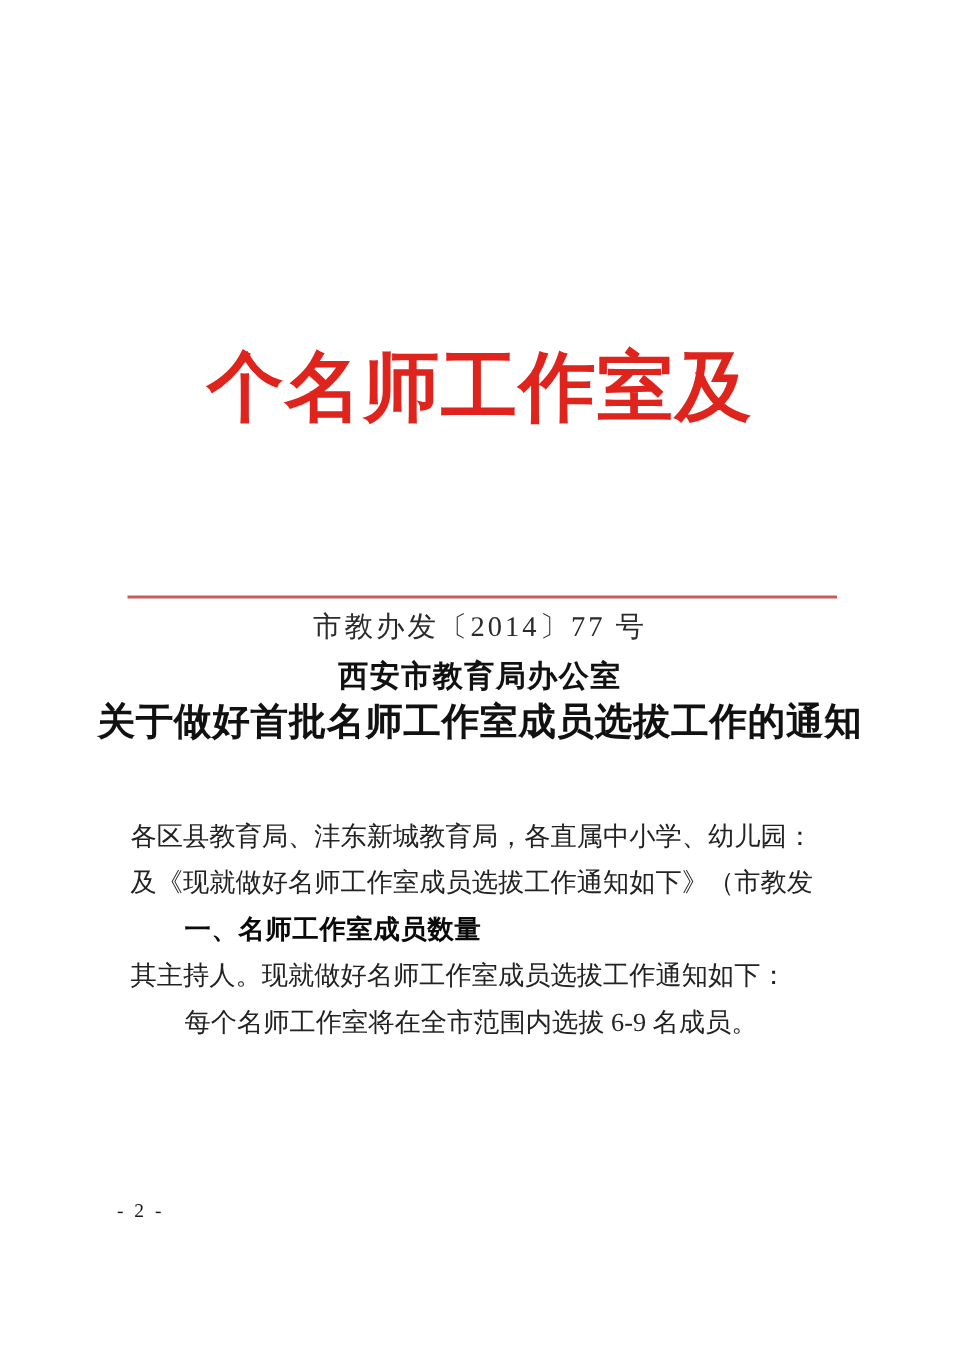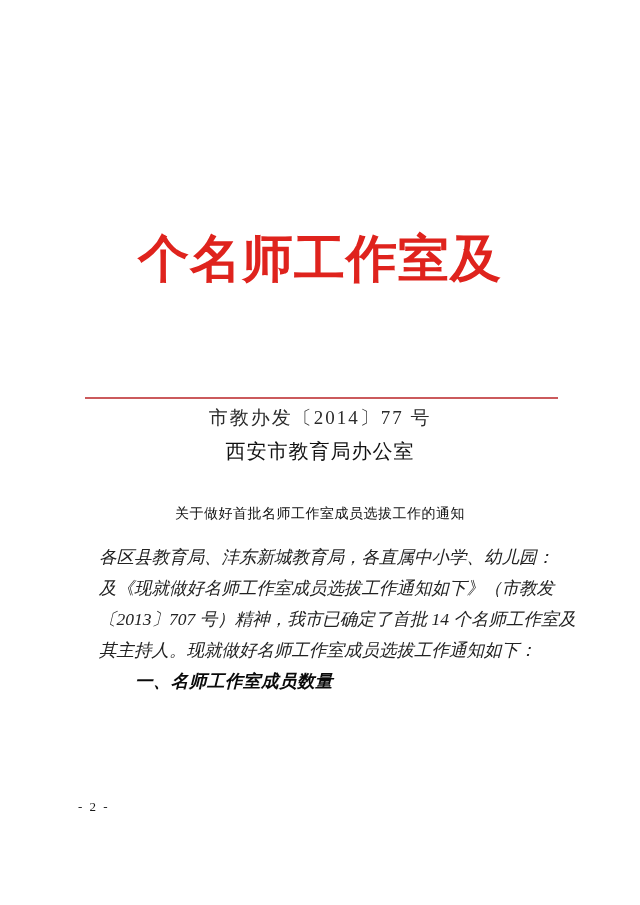--- a/index.html
+++ b/index.html
@@ -43,44 +43,42 @@
     left: 85px;
     width: 473px;
     height: 2px;
   }
   .doc-title {
     position: absolute;
     top: 436px;
     left: 0;
     width: 100%;
     text-align: center;
-    font-weight: normal;
+    font-weight: bold;
     color: #111111;
   }
   .doc-title .t1 {
     font-size: 20px;
     line-height: 30px;
     letter-spacing: 1px;
   }
   .doc-title .t2 {
-    font-size: 14px;
+    font-size: 25px;
     line-height: 32px;
     letter-spacing: 0.5px;
-    margin-top: 32px;
   }
   .body-block {
     position: absolute;
     top: 542px;
-    left: 99px;
+    left: 87px;
     width: 480px;
     font-size: 17.5px;
     line-height: 31px;
     color: #222222;
     text-align: justify;
-    font-style: italic;
   }
   .body-block .line { white-space: nowrap; }
   .body-block .indent { padding-left: 36px; }
   .body-block .heading {
     font-weight: bold;
     color: #0a0a0a;
     font-family: "Liberation Sans", "DejaVu Sans", sans-serif;
     font-size: 17.5px;
     letter-spacing: 0.5px;
   }
@@ -106,20 +104,20 @@
   <div class="red-line" style="background-color: rgb(203, 90, 92);"></div>
 
   <div class="doc-title">
     <div class="t1">西安市教育局办公室</div>
     <div class="t2">关于做好首批名师工作室成员选拔工作的通知</div>
   </div>
 
   <div class="body-block">
     <div class="line">各区县教育局、沣东新城教育局，各直属中小学、幼儿园：</div>
     <div class="line">及《现就做好名师工作室成员选拔工作通知如下》（市教发</div>
-    <div class="line">〔2013〕707 号）精神，我市已确定了首批 14 个名师工作室及</div>
+    <div class="line indent heading">一、名师工作室成员数量</div>
     <div class="line">其主持人。现就做好名师工作室成员选拔工作通知如下：</div>
-    <div class="line indent heading">一、名师工作室成员数量</div>
+    <div class="line indent">每个名师工作室将在全市范围内选拔 6-9 名成员。</div>
   </div>
 
   <div class="page-number">- 2 -</div>
 
 </div>
 
 </body></html>

